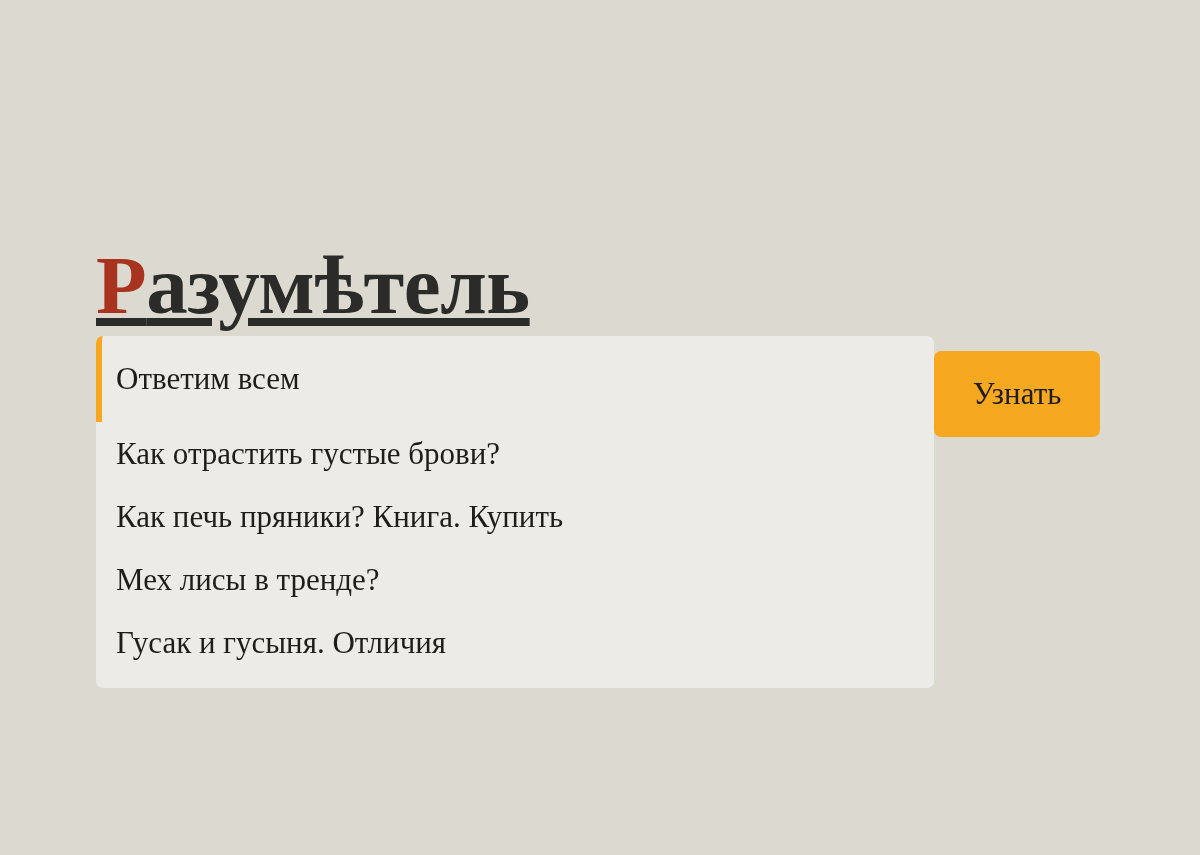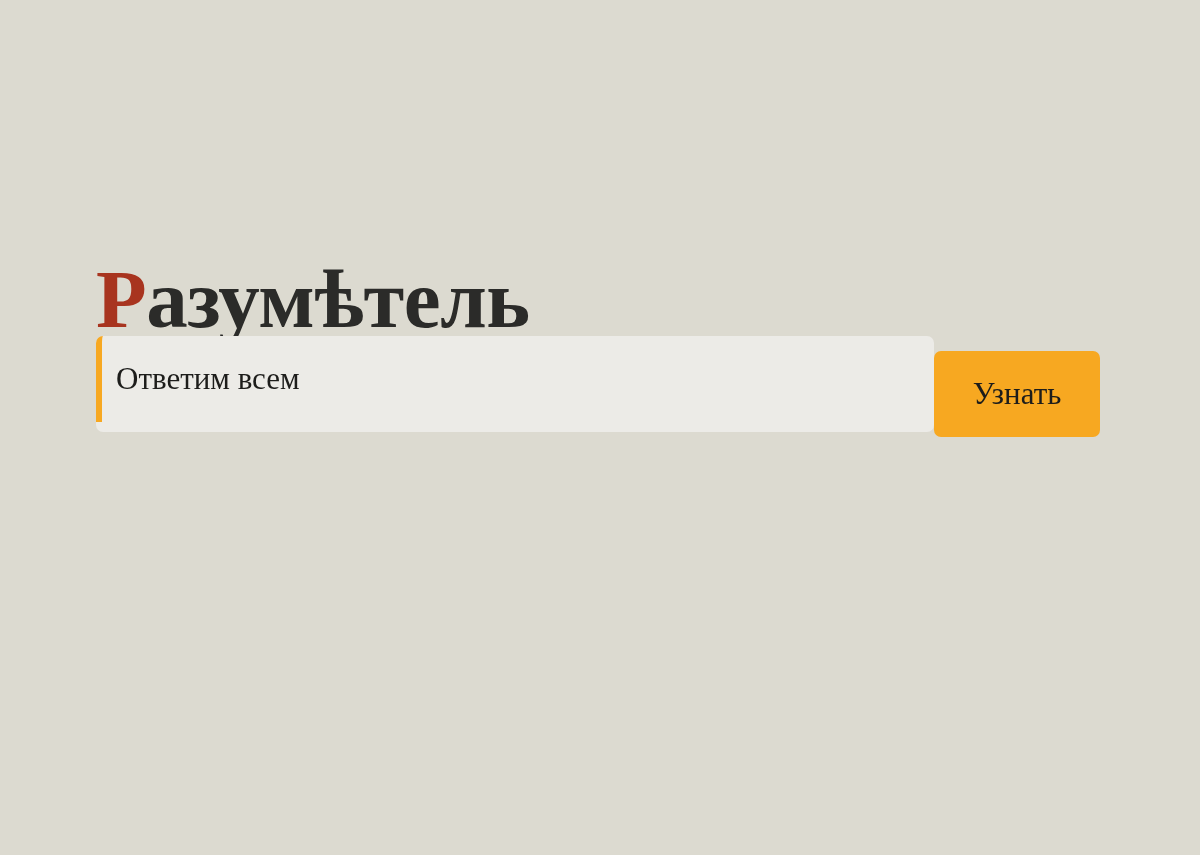--- a/index.html
+++ b/index.html
@@ -22,28 +22,29 @@
     left: 0;
     top: 0;
     width: 1200px;
     height: 855px;
   }
 
   
   .site-title {
     position: absolute;
     left: 96px;
-    top: 200px;
+    top: 186px;
     font-size: 83px;
     font-weight: bold;
     line-height: 1.05;
     color: #2b2b29;
     letter-spacing: -0.5px;
     white-space: nowrap;
     user-select: none;
+    text-decoration: underline;
   }
   .site-title .initial {
     color: #a8341f;
   }
 
   
   .search-widget {
     position: absolute;
     left: 96px;
     top: 336px;
@@ -144,20 +145,26 @@
 
   <div class="search-widget">
 
     <div class="search-combo">
       <div class="search-panel">
 
         <div class="search-field-row">
           <input class="search-input" type="text" value="Ответим всем" style="">
         </div>
 
+        <ul class="suggestions">
+          <li class="suggestion-item">Как отрастить густые брови?</li>
+          <li class="suggestion-item">Как печь пряники? Книга. Купить</li>
+          <li class="suggestion-item">Мех лисы в тренде?</li>
+          <li class="suggestion-item">Гусак и гусыня. Отличия</li>
+        </ul>
 
       </div>
     </div>
 
     <button class="submit-button" type="button">Узнать</button>
 
   </div>
 
 </div>
 

